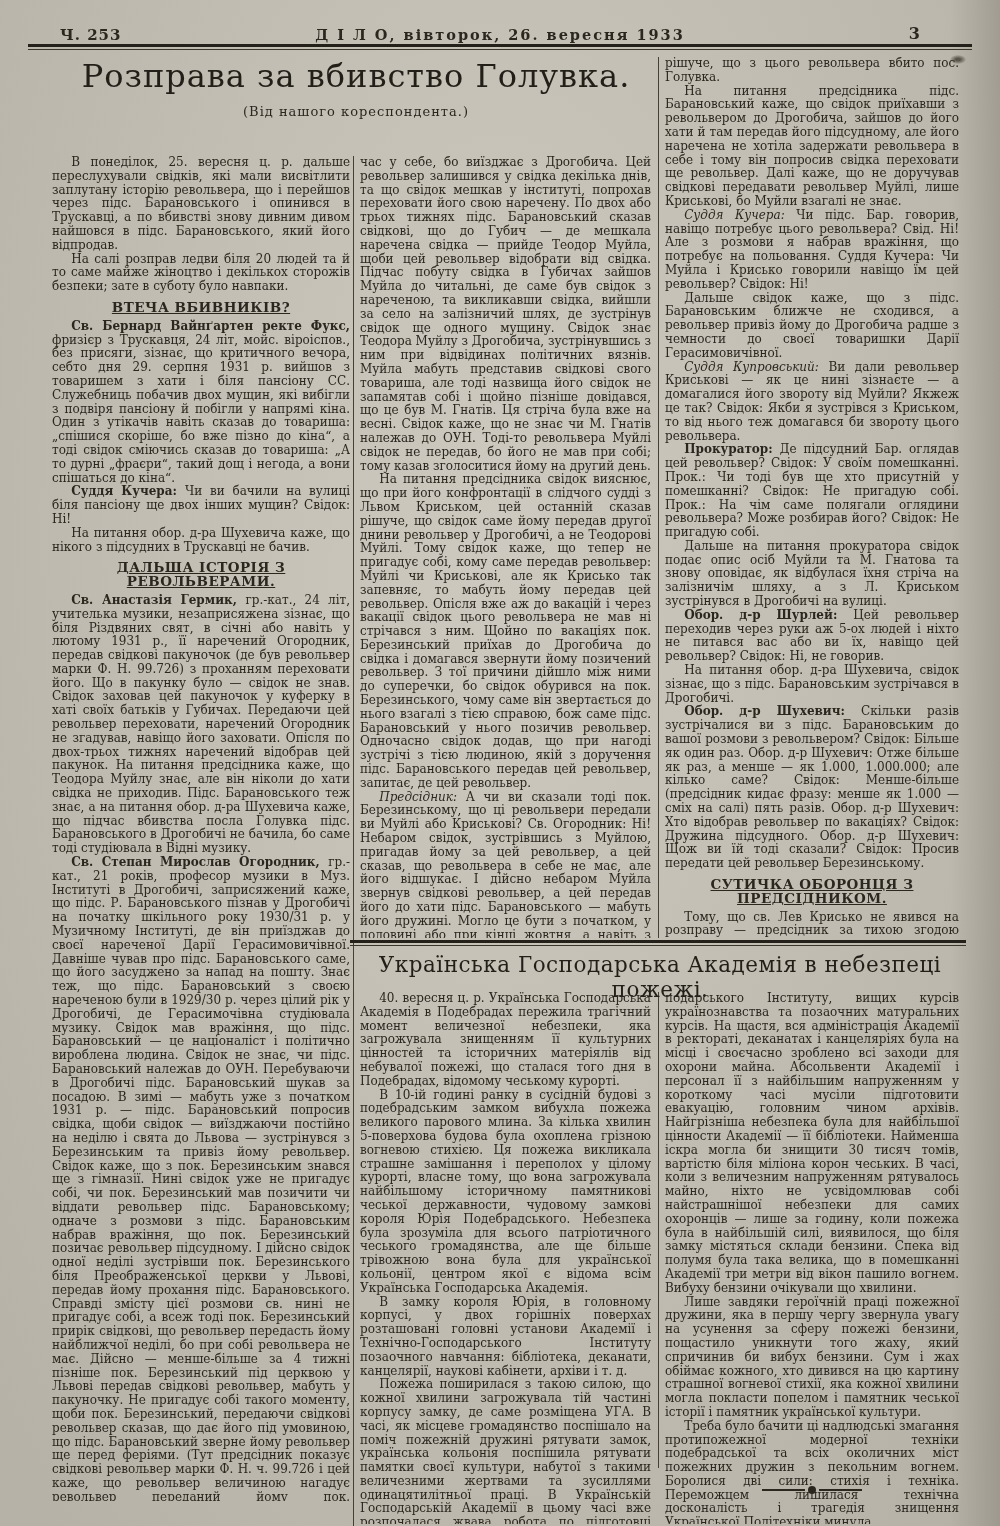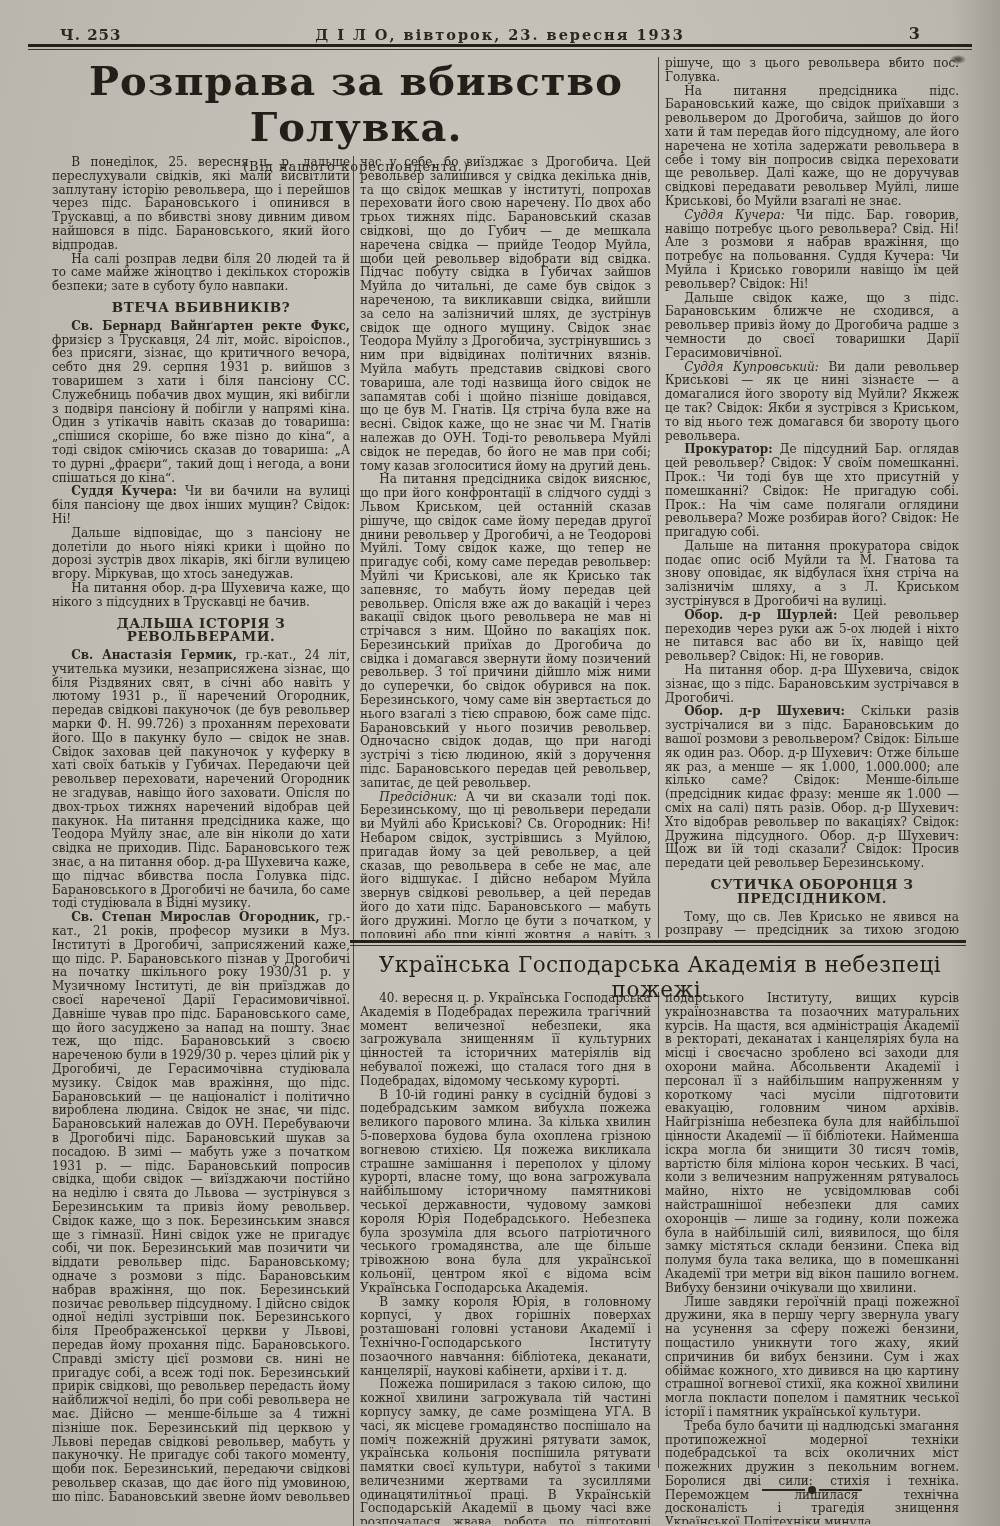--- a/index.html
+++ b/index.html
@@ -14,28 +14,28 @@
   
   .ph-issue{position:absolute;left:60px;top:26px;font-size:15px;font-weight:bold;letter-spacing:1px;}
   .ph-masthead{position:absolute;left:0;right:0;top:26px;text-align:center;font-size:14.5px;font-weight:bold;letter-spacing:2px;}
   .ph-pagenum{position:absolute;right:80px;top:24px;font-size:16px;font-weight:bold;}
   .header-rule{position:absolute;left:28px;right:28px;top:44px;height:2px;
     border-top:3px solid #24211a;border-bottom:1px solid #3a362c;}
   .smudge{position:absolute;right:34px;top:55px;width:16px;height:9px;border-radius:50%;
     background:radial-gradient(ellipse,#3a352a 20%,rgba(58,53,42,0) 75%);opacity:.75;}
   
   .a1-head{position:absolute;left:58px;top:58px;width:596px;text-align:center;}
-  .a1-headline{font-size:40px;font-weight:bold;letter-spacing:1px;line-height:1.15;color:#221f18;}
+  .a1-headline{font-size:32px;font-weight:normal;letter-spacing:1px;line-height:1.15;color:#221f18;}
   .a1-subheadline{margin-top:8px;font-family:"Liberation Sans",sans-serif;font-size:20px;font-weight:bold;letter-spacing:2px;}
   .a1-byline{margin-top:9px;font-size:13px;letter-spacing:1px;}
   
   .col{position:absolute;overflow:hidden;font-size:12px;line-height:13.8px;text-align:justify;}
   .col p.para{margin:0;text-indent:1.6em;}
   .col p.para.cont{text-indent:0;}
-  .col .subhead{font-weight:bold;text-align:center;font-size:13.5px;letter-spacing:.5px;margin:7px 0 5px;}
+  .col .subhead{font-weight:bold;text-align:center;font-size:13.5px;letter-spacing:.5px;margin:7px 0 5px;text-decoration:underline;}
   #a1col1{left:52px;  top:156px;width:298px;height:1345px;}
   #a1col2{left:360px; top:156px;width:291px;height:782px;}
   #a1col3{left:665px; top:57px; width:294px;height:880px;}
   #a2col1{left:360px; top:992px;width:291px;height:532px;}
   #a2col2{left:665px; top:992px;width:294px;height:532px;}
   
   .vrule{position:absolute;width:1px;background:#454033;}
   #vr1{left:353px;top:156px;height:1370px;}
   #vr2{left:658px;top:57px;height:881px;}
   #vr3{left:658px;top:992px;height:476px;}
@@ -48,37 +48,36 @@
   .endmark{position:absolute;left:762px;top:1486px;width:100px;display:flex;align-items:center;}
   .endmark .bar{height:2px;background:#2b271f;flex:1;}
   .endmark .dot{width:8px;height:8px;border-radius:50%;background:#2b271f;margin:0 3px;}
 </style>
 </head>
 <body>
 
 <div class="page">
 
   <div class="ph-issue">Ч. 253</div>
-  <div class="ph-masthead">Д І Л О, вівторок, 23. вересня 1933</div>
+  <div class="ph-masthead">Д І Л О, вівторок, 26. вересня 1933</div>
   <div class="ph-pagenum">3</div>
   <div class="header-rule"></div>
   <div class="smudge"></div>
 
   <div class="a1-head">
     <div class="a1-headline">Розправа за вбивство Голувка.</div>
     <div class="a1-byline">(Від нашого кореспондента.)</div>
   </div>
 
   <div class="col" id="a1col1">
       <p class="para">В понеділок, 25. вересня ц. р. дальше переслухували свідків, які мали висвітлити заплутану історію револьвера, що і перейшов через підс. Барановського і опинився в Трускавці, а по вбивстві знову дивним дивом найшовся в підс. Барановського, який його відпродав.</p>
       <p class="para">На салі розправ ледви біля 20 людей та й то саме майже жіноцтво і декількох сторожів безпеки; зате в суботу було навпаки.</p>
       <div class="subhead">ВТЕЧА ВБИВНИКІВ?</div>
       <p class="para"><b>Св. Бернард Вайнґартен ректе Фукс, </b>фризієр з Трускавця, 24 літ, мойс. віроіспов., без присяги, зізнає, що критичного вечора, себто дня 29. серпня 1931 р. вийшов з товаришем з хати і біля пансіону СС. Служебниць побачив двох мущин, які вибігли з подвіря пансіону й побігли у напрямі кіна. Один з утікачів навіть сказав до товариша: „спішися скоріше, бо вже пізно до кіна“, а тоді свідок сміючись сказав до товариша: „А то дурні „фраєри“, такий дощ і негода, а вони спішаться до кіна“.</p>
       <p class="para"><b>Суддя Кучера: </b>Чи ви бачили на вулиці біля пансіону ще двох інших мущин? Свідок: Ні!</p>
-      <p class="para">Дальше відповідає, що з пансіону не долетіли до нього ніякі крики і щойно по дорозі зустрів двох лікарів, які бігли вулицею вгору. Міркував, що хтось занедужав.</p>
       <p class="para">На питання обор. д-ра Шухевича каже, що нікого з підсудних в Трускавці не бачив.</p>
       <div class="subhead">ДАЛЬША ІСТОРІЯ З РЕВОЛЬВЕРАМИ.</div>
       <p class="para"><b>Св. Анастазія Гермик, </b>гр.-кат., 24 літ, учителька музики, незаприсяжена зізнає, що біля Різдвяних свят, в січні або навіть у лютому 1931 р., її наречений Огородник, передав свідкові пакуночок (де був револьвер марки Ф. Н. 99.726) з проханням переховати його. Що в пакунку було — свідок не знав. Свідок заховав цей пакуночок у куферку в хаті своїх батьків у Губичах. Передаючи цей револьвер переховати, наречений Огородник не згадував, навіщо його заховати. Опісля по двох-трьох тижнях наречений відобрав цей пакунок. На питання предсідника каже, що Теодора Муйлу знає, але він ніколи до хати свідка не приходив. Підс. Барановського теж знає, а на питання обор. д-ра Шухевича каже, що підчас вбивства посла Голувка підс. Барановського в Дрогобичі не бачила, бо саме тоді студіювала в Відні музику.</p>
       <p class="para"><b>Св. Степан Мирослав Огородник, </b>гр.-кат., 21 років, професор музики в Муз. Інституті в Дрогобичі, заприсяжений каже, що підс. Р. Барановського пізнав у Дрогобичі на початку шкільного року 1930/31 р. у Музичному Інституті, де він приїзджав до своєї нареченої Дарії Герасимовичівної. Давніше чував про підс. Барановського саме, що його засуджено за напад на пошту. Знає теж, що підс. Барановський з своєю нареченою були в 1929/30 р. через цілий рік у Дрогобичі, де Герасимочівна студіювала музику. Свідок мав вражіння, що підс. Барановський — це націоналіст і політично вироблена людина. Свідок не знає, чи підс. Барановський належав до ОУН. Перебуваючи в Дрогобичі підс. Барановський шукав за посадою. В зимі — мабуть уже з початком 1931 р. — підс. Барановський попросив свідка, щоби свідок — виїзджаючи постійно на неділю і свята до Львова — зустрінувся з Березинським та привіз йому револьвер. Свідок каже, що з пок. Березинським знався ще з гімназії. Нині свідок уже не пригадує собі, чи пок. Березинський мав позичити чи віддати револьвер підс. Барановському; одначе з розмови з підс. Барановським набрав вражіння, що пок. Березинський позичає револьвер підсудному. І дійсно свідок одної неділі зустрівши пок. Березинського біля Преображенської церкви у Львові, передав йому прохання підс. Барановського. Справді змісту цієї розмови св. нині не пригадує собі, а всеж тоді пок. Березинський прирік свідкові, що револьвер передасть йому найближчої неділі, бо при собі револьвера не має. Дійсно — менше-більше за 4 тижні пізніше пок. Березинський під церквою у Львові передав свідкові револьвер, мабуть у пакуночку. Не пригадує собі такого моменту, щоби пок. Березинський, передаючи свідкові револьвер сказав, що дає його під умовиною, що підс. Барановський зверне йому револьвер ще перед феріями. (Тут предсідник показує свідкові револьвер марки Ф. Н. ч. 99.726 і цей каже, що револьвер величиною нагадує револьвер переданий йому пок. Березинським). В Дрогобичі свідок повідомив негайно підс. Барановського, що вже револьвер привіз зі Львова, але тоді підс. Барановський попросив ще свідка переховати його ще деякий</p>
     </div>
   <div class="col" id="a1col2">
       <p class="para cont">час у себе, бо виїзджає з Дрогобича. Цей револьвер залишився у свідка декілька днів, та що свідок мешкав у інституті, попрохав переховати його свою наречену. По двох або трьох тижнях підс. Барановський сказав свідкові, що до Губич — де мешкала наречена свідка — прийде Теодор Муйла, щоби цей револьвер відобрати від свідка. Підчас побуту свідка в Губичах зайшов Муйла до читальні, де саме був свідок з нареченою, та викликавши свідка, вийшли за село на залізничий шлях, де зустрінув свідок ще одного мущину. Свідок знає Теодора Муйлу з Дрогобича, зустрінувшись з ним при відвідинах політичних вязнів. Муйла мабуть представив свідкові свого товариша, але тоді назвища його свідок не запамятав собі і щойно пізніше довідався, що це був М. Гнатів. Ця стріча була вже на весні. Свідок каже, що не знає чи М. Гнатів належав до ОУН. Тоді-то револьвера Муйлі свідок не передав, бо його не мав при собі; тому казав зголоситися йому на другий день.</p>
       <p class="para">На питання предсідника свідок вияснює, що при його конфронтації в слідчого судді з Львом Криськом, цей останній сказав рішуче, що свідок саме йому передав другої днини револьвер у Дрогобичі, а не Теодорові Муйлі. Тому свідок каже, що тепер не пригадує собі, кому саме передав револьвер: Муйлі чи Криськові, але як Крисько так запевняє, то мабуть йому передав цей револьвер. Опісля вже аж до вакацій і через вакації свідок цього револьвера не мав ні стрічався з ним. Щойно по вакаціях пок. Березинський приїхав до Дрогобича до свідка і домагався звернути йому позичений револьвер. З тої причини дійшло між ними до суперечки, бо свідок обурився на пок. Березинського, чому саме він звертається до нього взагалі з тією справою, бож саме підс. Барановський у нього позичив револьвер. Одночасно свідок додав, що при нагоді зустрічі з тією людиною, якій з доручення підс. Барановського передав цей револьвер, запитає, де цей револьвер.</p>
       <p class="para"><i>Предсідник: </i>А чи ви сказали тоді пок. Березинському, що ці револьвери передали ви Муйлі або Криськові? Св. Огородник: Ні! Небаром свідок, зустрівшись з Муйлою, пригадав йому за цей револьвер, а цей сказав, що револьвера в себе не має, але його відшукає. І дійсно небаром Муйла звернув свідкові револьвер, а цей передав його до хати підс. Барановського — мабуть його дружині. Могло це бути з початком, у половині або при кінці жовтня, а навіть з початком листопада, але в кожному випадку в осені. Свідок каже, що Т. Муйла не загдував йому</p>
     </div>

